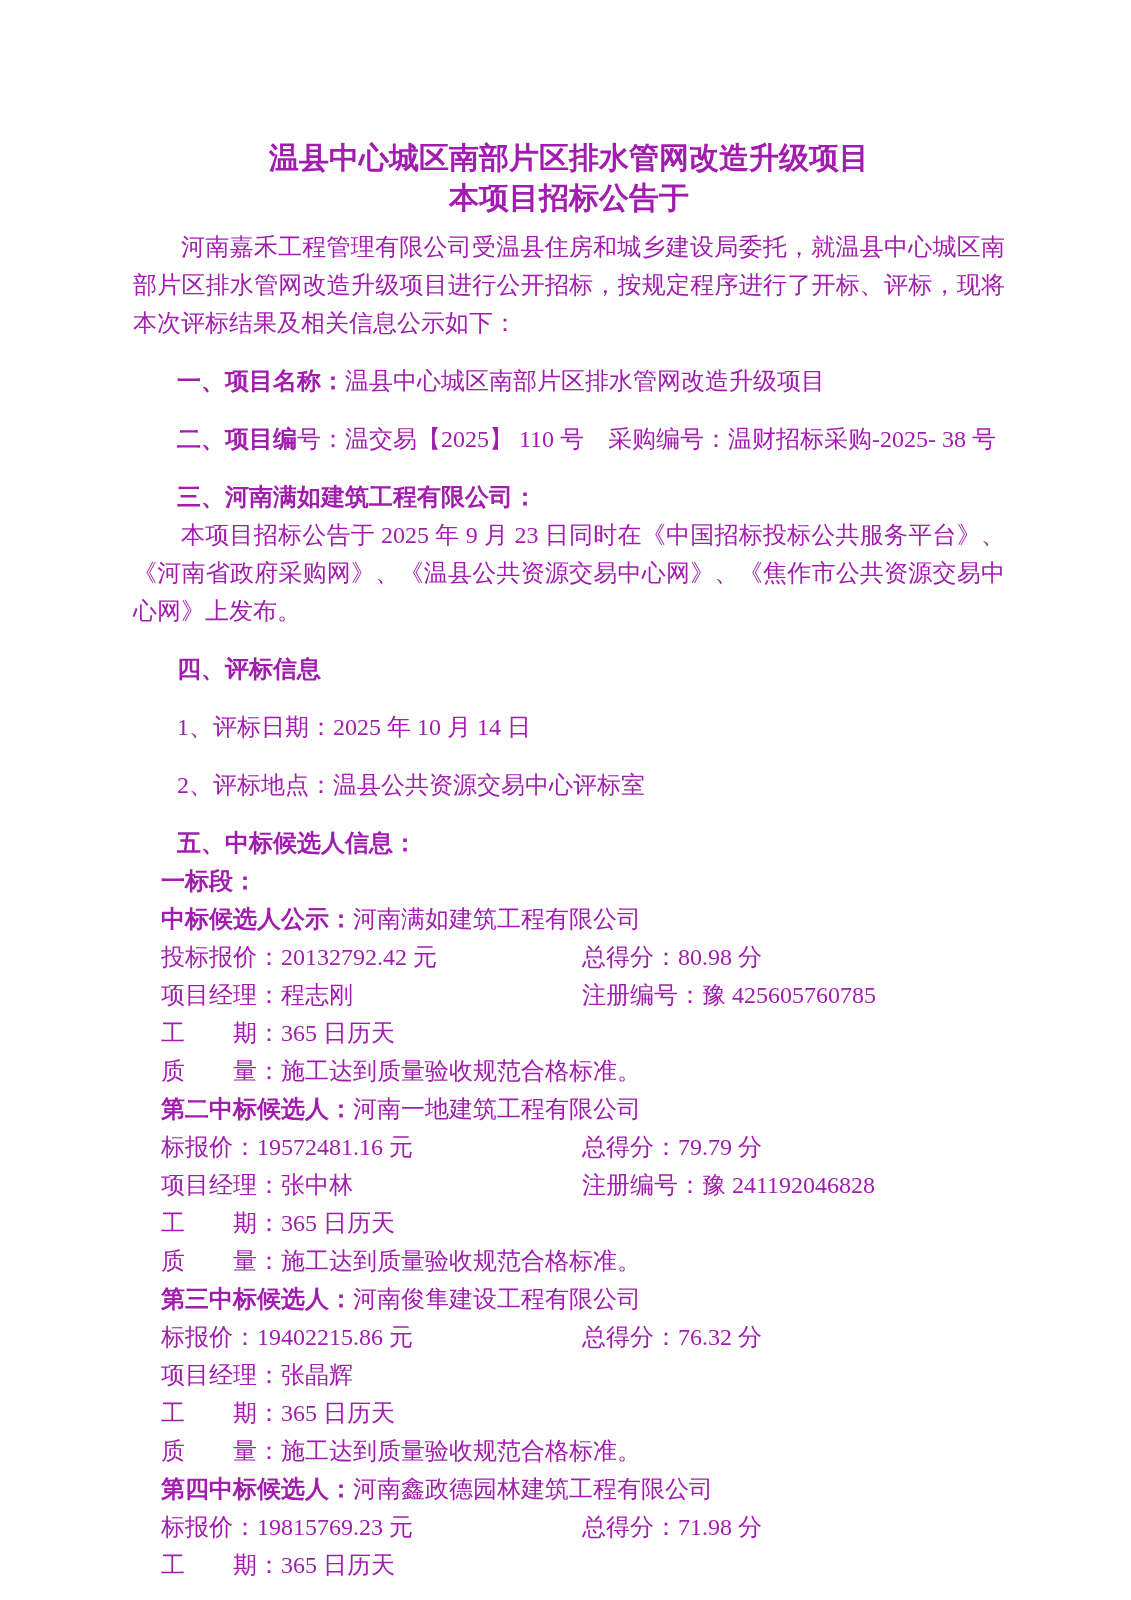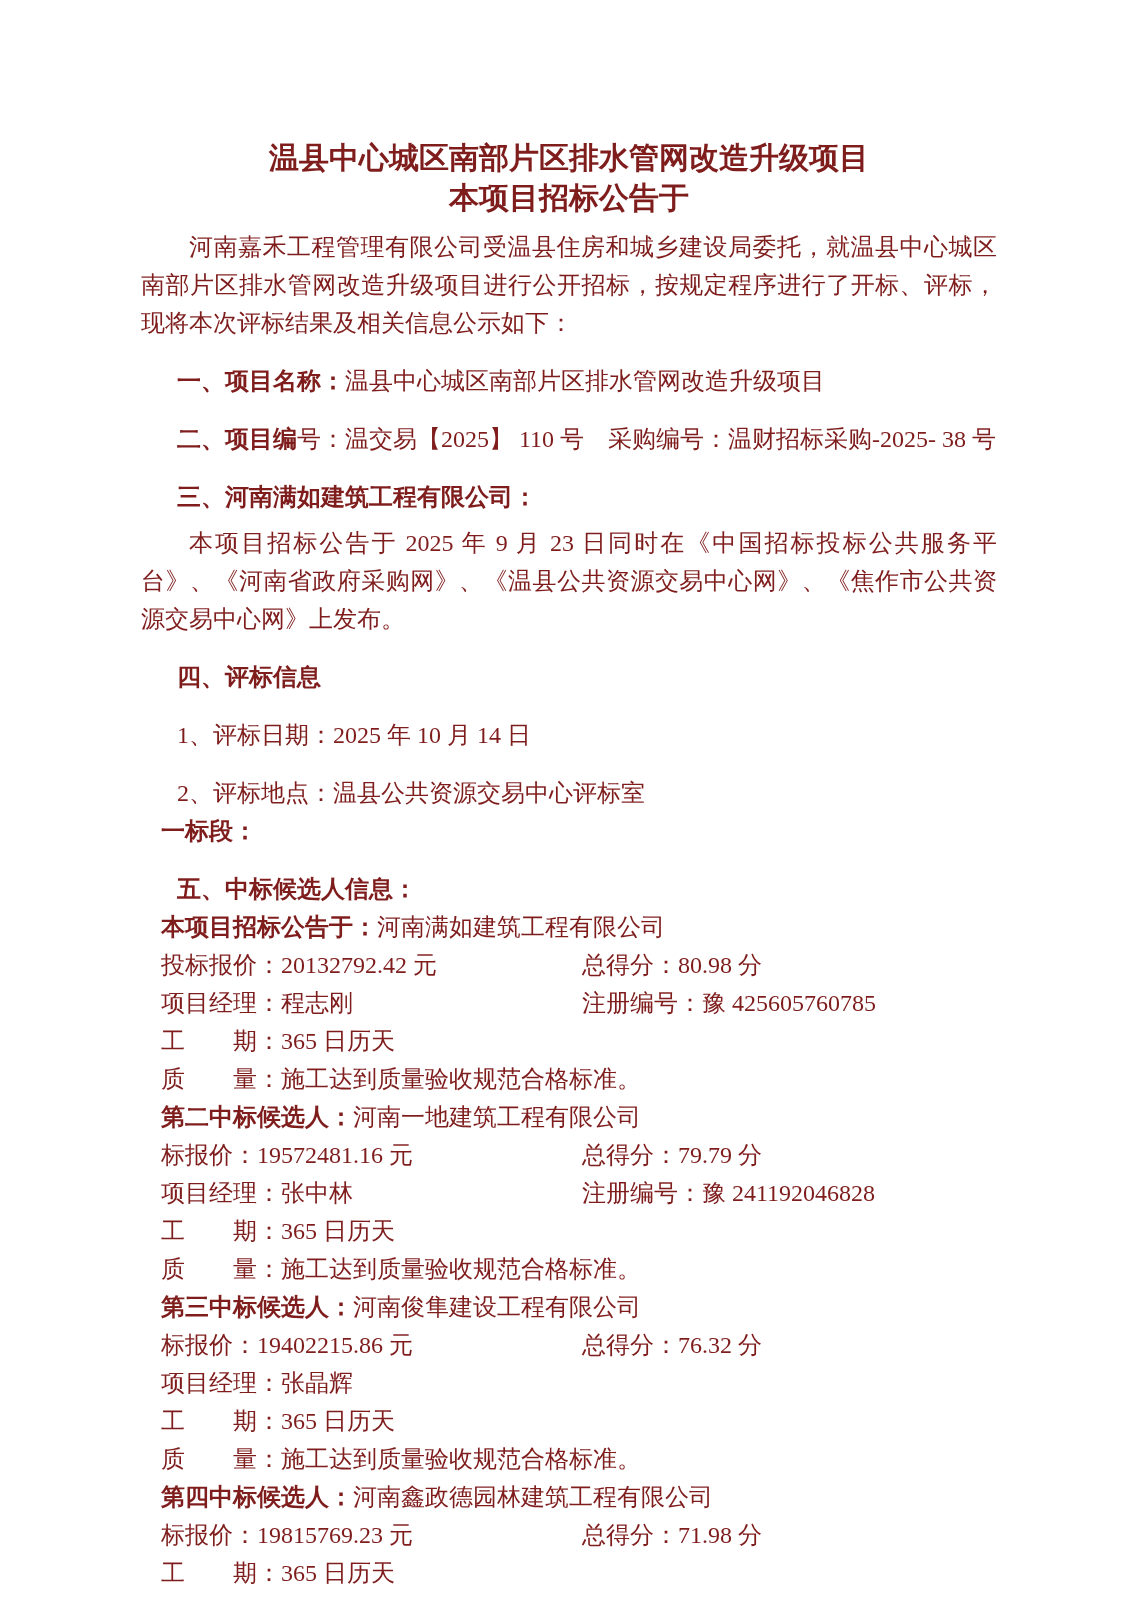--- a/index.html
+++ b/index.html
@@ -5,40 +5,40 @@
   html, body {
     margin: 0;
     padding: 0;
     background: #ffffff;
   }
   .page {
     position: relative;
     width: 1131px;
     height: 1600px;
     background: #ffffff;
-    color: #7f1d1d;
+    color: #a21caf;
     overflow: hidden;
     box-sizing: border-box;
     padding: 138px 126px 0 133px;
     font-family: "Liberation Serif", "DejaVu Serif", serif;
   }
   .title {
     text-align: center;
     font-family: "Liberation Sans", "DejaVu Sans", sans-serif;
     font-weight: bold;
     font-size: 30px;
     line-height: 40px;
   }
   .body-text {
     margin-top: 10px;
     font-size: 24px;
     line-height: 38px;
   }
   .para {
-    margin: 8px;
+    margin: 0;
     text-indent: 48px;
     text-align: justify;
   }
   .line {
     position: relative;
     height: 38px;
     white-space: nowrap;
   }
   .sec {
     padding-left: 44px;
@@ -78,25 +78,25 @@
     <div class="line sec"><span class="hb">三、河南满如建筑工程有限公司：</span></div>
 
     <p class="para">本项目招标公告于 2025 年 9 月 23 日同时在《中国招标投标公共服务平台》、《河南省政府采购网》、《温县公共资源交易中心网》、《焦作市公共资源交易中心网》上发布。</p>
 
     <div class="line sec"><span class="hb">四、评标信息</span></div>
 
     <div class="line sec">1、评标日期：2025 年 10 月 14 日</div>
 
     <div class="line sec">2、评标地点：温县公共资源交易中心评标室</div>
 
+    <div class="line sec"><span class="hb">五、中标候选人信息：</span></div>
+
     <div class="line cand"><span class="hb">一标段：</span></div>
 
-    <div class="line sec"><span class="hb">五、中标候选人信息：</span></div>
-
-    <div class="line cand"><span class="hb">本项目招标公告于：</span><span>河南满如建筑工程有限公司</span></div>
+    <div class="line cand"><span class="hb">中标候选人公示：</span><span>河南满如建筑工程有限公司</span></div>
     <div class="line cand"><span>投标报价：</span><span>20132792.42 元</span><span class="col2"><span>总得分：</span><span>80.98 分</span></span></div>
     <div class="line cand"><span>项目经理：</span><span>程志刚</span><span class="col2"><span>注册编号：</span><span>豫 425605760785</span></span></div>
     <div class="line cand"><span>工　　期：</span><span>365 日历天</span></div>
     <div class="line cand"><span>质　　量：</span><span>施工达到质量验收规范合格标准。</span></div>
 
     <div class="line cand"><span class="hb">第二中标候选人：</span><span>河南一地建筑工程有限公司</span></div>
     <div class="line cand"><span>标报价：</span><span>19572481.16 元</span><span class="col2"><span>总得分：</span><span>79.79 分</span></span></div>
     <div class="line cand"><span>项目经理：</span><span>张中林</span><span class="col2"><span>注册编号：</span><span>豫 241192046828</span></span></div>
     <div class="line cand"><span>工　　期：</span><span>365 日历天</span></div>
     <div class="line cand"><span>质　　量：</span><span>施工达到质量验收规范合格标准。</span></div>

